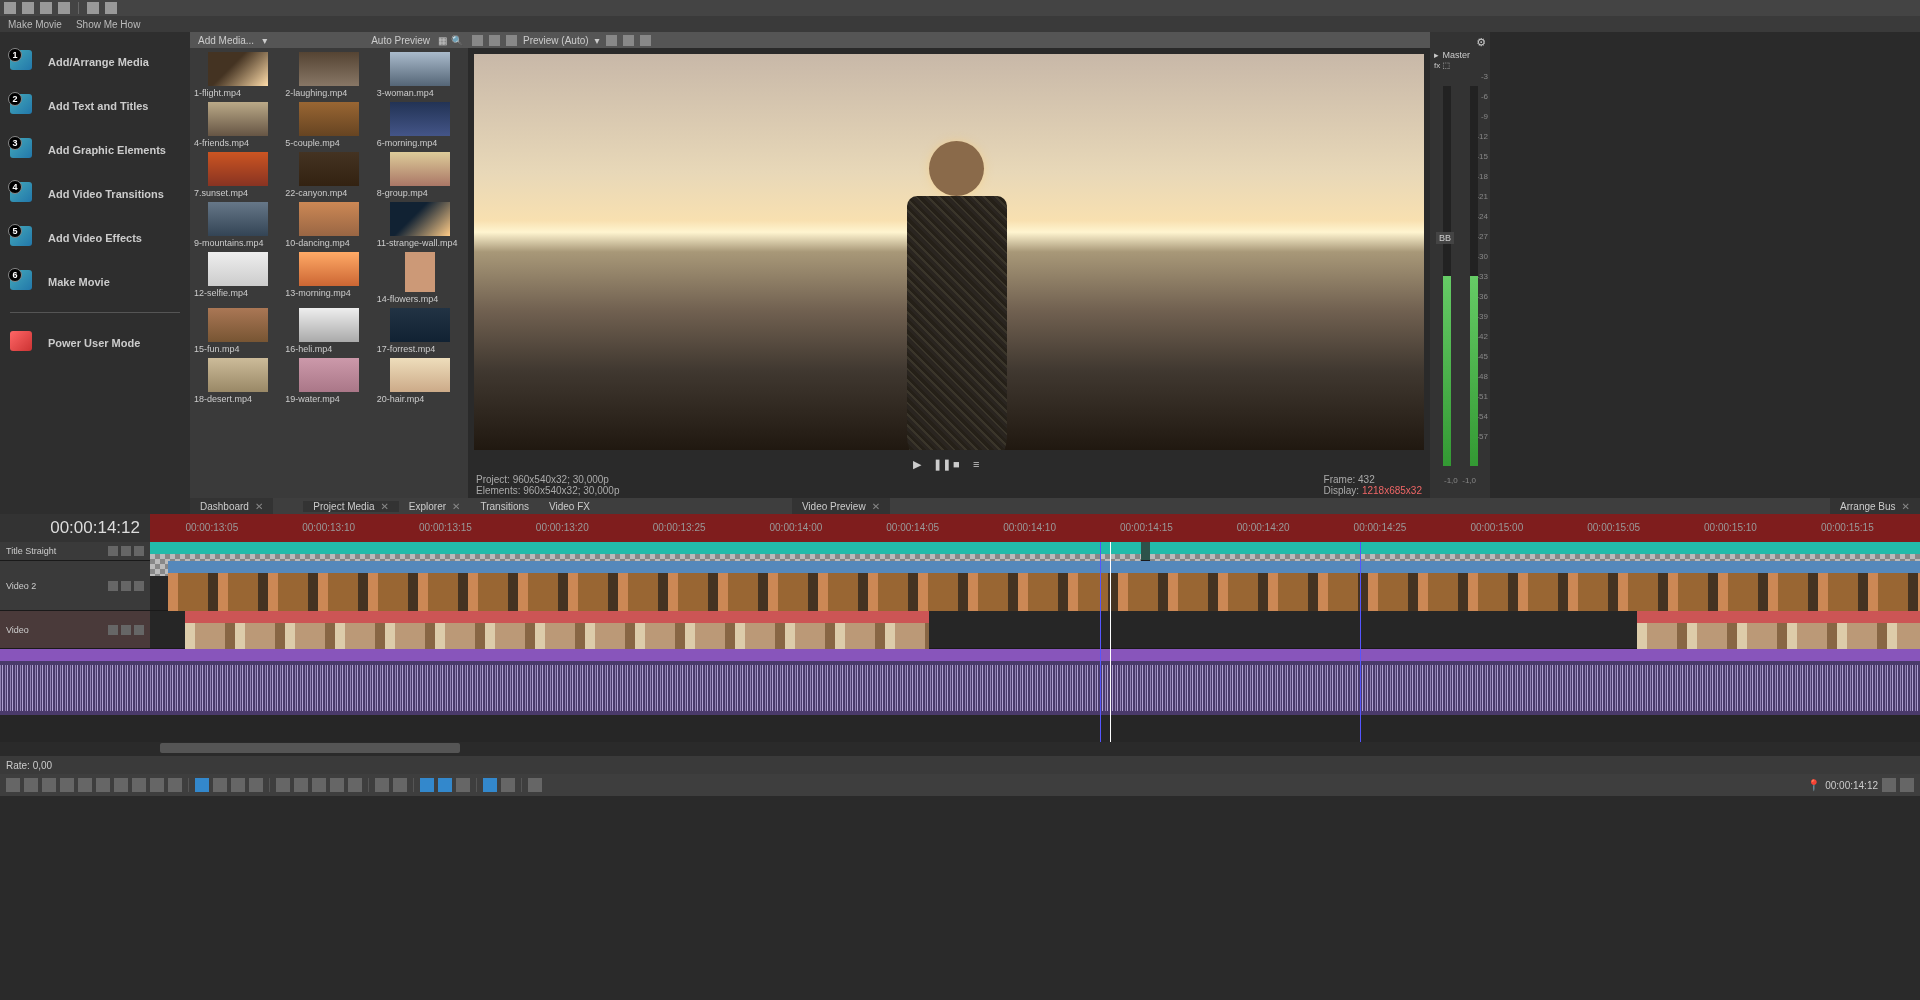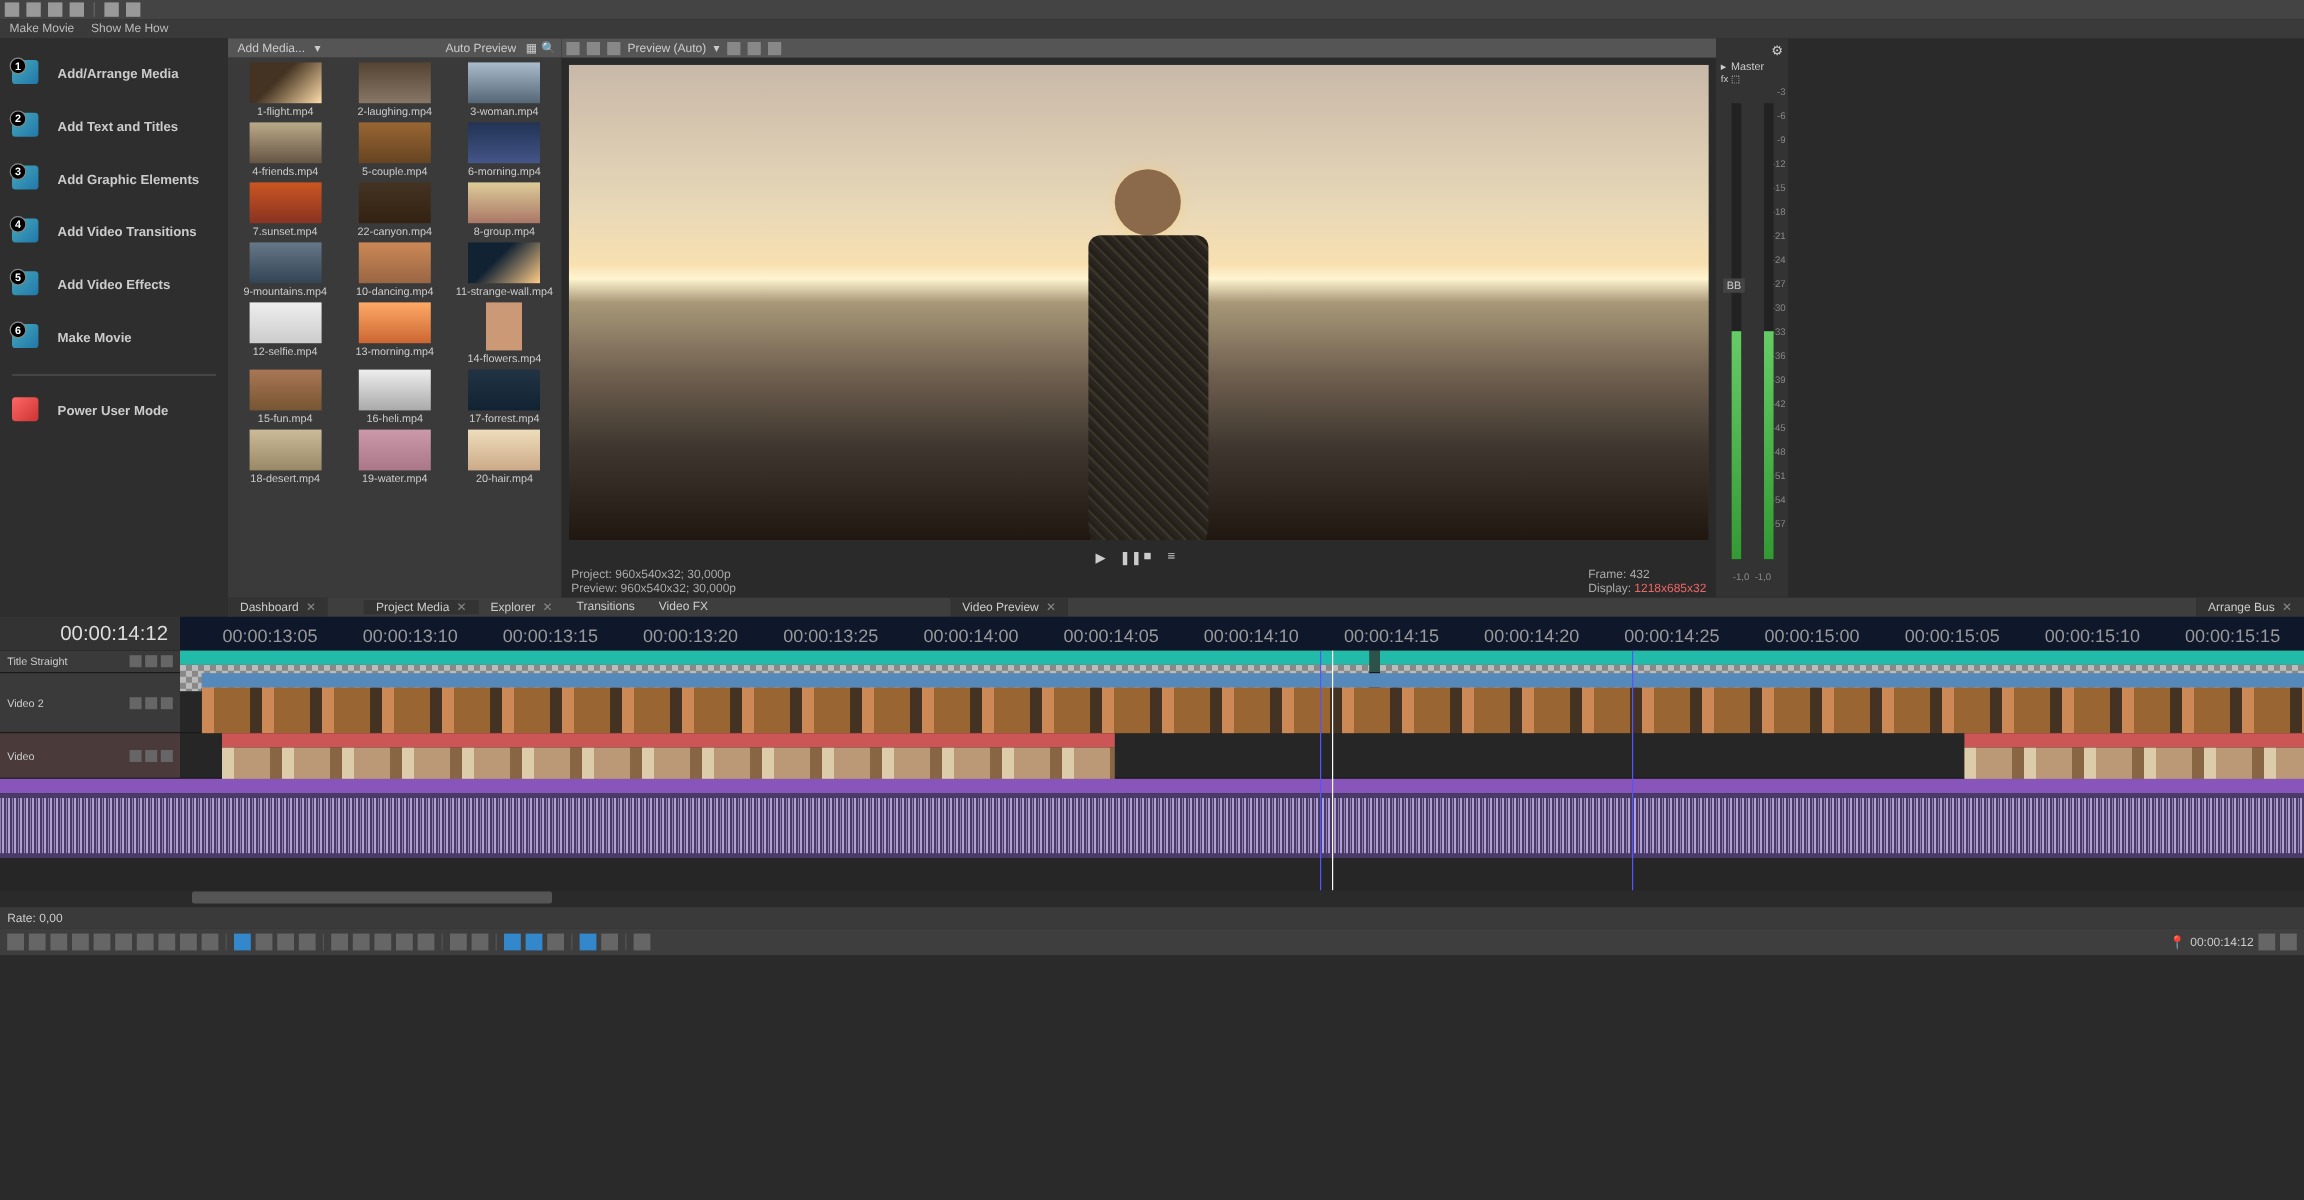--- a/index.html
+++ b/index.html
@@ -15,21 +15,21 @@
 .badge{width:28px;height:24px;position:relative}
 .badge .num{position:absolute;top:-2px;left:-2px;width:14px;height:14px;border-radius:50%;background:#000;border:1px solid #888;color:#fff;font-size:9px;display:flex;align-items:center;justify-content:center;font-weight:bold}
 .badge .icn{width:22px;height:20px;background:linear-gradient(135deg,#4ab,#27a);border-radius:3px}
 .step.power .badge .icn{background:linear-gradient(135deg,#f66,#c33)}
 .step .lbl{font-size:11px;font-weight:bold}
 .divider{height:1px;background:#555;margin:8px 6px}
 .mediapanel{flex:0 0 278px;background:#333;display:flex;flex-direction:column}
 .mediahead{height:16px;background:#555;display:flex;align-items:center;padding:0 4px;gap:4px;font-size:10px}
 .mediahead .btn{padding:0 4px;cursor:pointer}
 .mediagrid{flex:1;overflow:auto;background:#3a3a3a;padding:4px;display:grid;grid-template-columns:repeat(3,1fr);gap:4px;align-content:start}
-.mediaitem{text-align:center;cursor:pointer}
+.mediaitem{text-align:left;cursor:pointer}
 .thumb{width:60px;height:34px;margin:0 auto 2px;background:#654}
 .thumb.t1{background:linear-gradient(135deg,#432 40%,#fda)}
 .thumb.t2{background:linear-gradient(#543,#876)}
 .thumb.t3{background:linear-gradient(#abc,#567)}
 .thumb.t4{background:linear-gradient(#ba8,#654)}
 .thumb.t5{background:linear-gradient(#963,#642)}
 .thumb.t6{background:linear-gradient(#235,#458)}
 .thumb.t7{background:linear-gradient(#c52,#832)}
 .thumb.t8{background:linear-gradient(#432,#321)}
 .thumb.t9{background:linear-gradient(#dc9,#a76)}
@@ -64,21 +64,21 @@
 .meter{width:8px;height:380px;margin:10px auto;background:#222;position:relative}
 .meter .fill{position:absolute;bottom:0;left:0;right:0;height:50%;background:linear-gradient(180deg,#6c6,#393)}
 .scale{position:absolute;right:2px;top:40px;font-size:8px;color:#888;display:flex;flex-direction:column;gap:11px;text-align:right}
 .masterbtm{font-size:8px;text-align:center;color:#888}
 .tabs{height:16px;background:#3e3e3e;display:flex;align-items:center;font-size:10px}
 .tab{padding:0 10px;cursor:pointer;display:flex;align-items:center;gap:6px;height:100%}
 .tab.active{background:#333}
 .tab .x{color:#888;cursor:pointer}
 .timehdr{height:28px;background:#2a2a2a;display:flex}
 .timehdr .tc{width:150px;font-size:17px;color:#ddd;display:flex;align-items:center;justify-content:flex-end;padding-right:10px;background:#333}
-.ruler{flex:1;position:relative;background:#0f172a;font-size:15px;color:#999}
+.ruler{flex:1;position:relative;background:#7f1d1d;font-size:10px;color:#999}
 .ruler .tick{position:absolute;top:8px}
 .tracks{height:200px;background:#262626;overflow:hidden}
 .track{display:flex;border-bottom:1px solid #1a1a1a}
 .trackhead{width:150px;background:#3a3a3a;padding:2px 6px;font-size:9px;display:flex;align-items:center;justify-content:space-between}
 .trackhead .tico{display:flex;gap:3px}
 .trackhead .tico span{width:10px;height:10px;background:#666;cursor:pointer}
 .trackbody{flex:1;position:relative;height:100%}
 .trk-title{height:19px}
 .trk-title .trackbody{background:#2d524a}
 .trk-title .clip{position:absolute;top:0;height:12px;background:#2ba;left:0;right:44%}
@@ -304,21 +304,21 @@
         </div>
         <div class="transport">
           <span class="tbtn">▶</span>
           <span class="tbtn">❚❚</span>
           <span class="tbtn">■</span>
           <span class="tbtn">≡</span>
         </div>
         <div class="info">
           <div>
             <span>Project:</span> <span>960x540x32; 30,000p</span><br>
-            <span>Preview:</span> <span>960x540x32; 30,000p</span>
+            <span>Elements:</span> <span>960x540x32; 30,000p</span>
           </div>
           <div style="margin-left:auto">
             <span>Frame:</span> <span>432</span><br>
             <span>Display:</span> <span class="red">1218x685x32</span>
           </div>
         </div>
       </div>
 
       <div class="master" style="position:relative">
         <div style="text-align:right">⚙</div>

